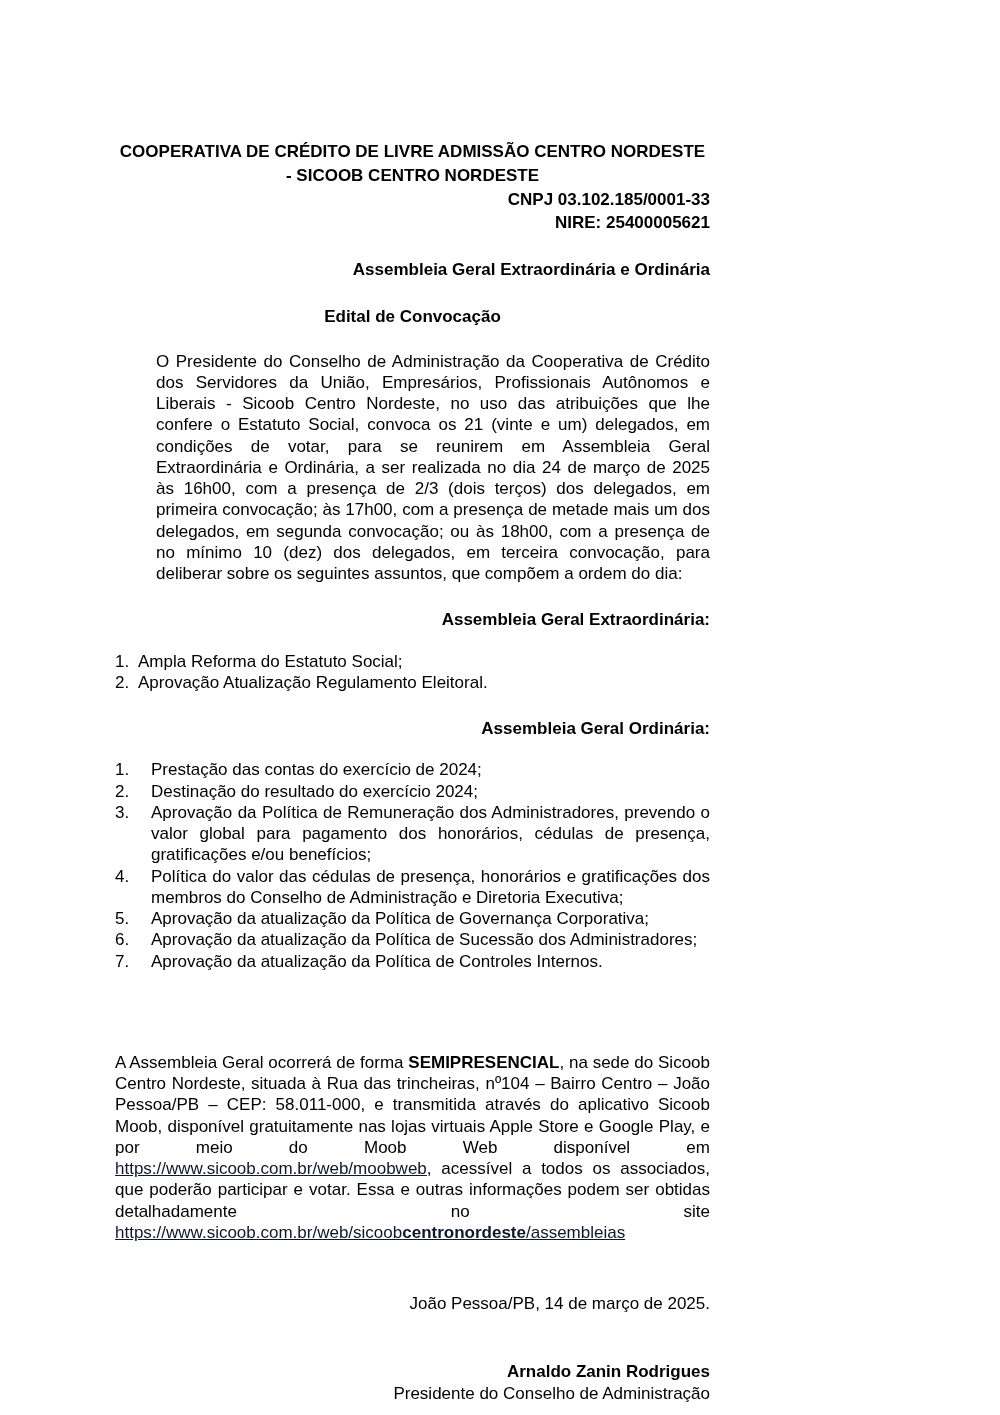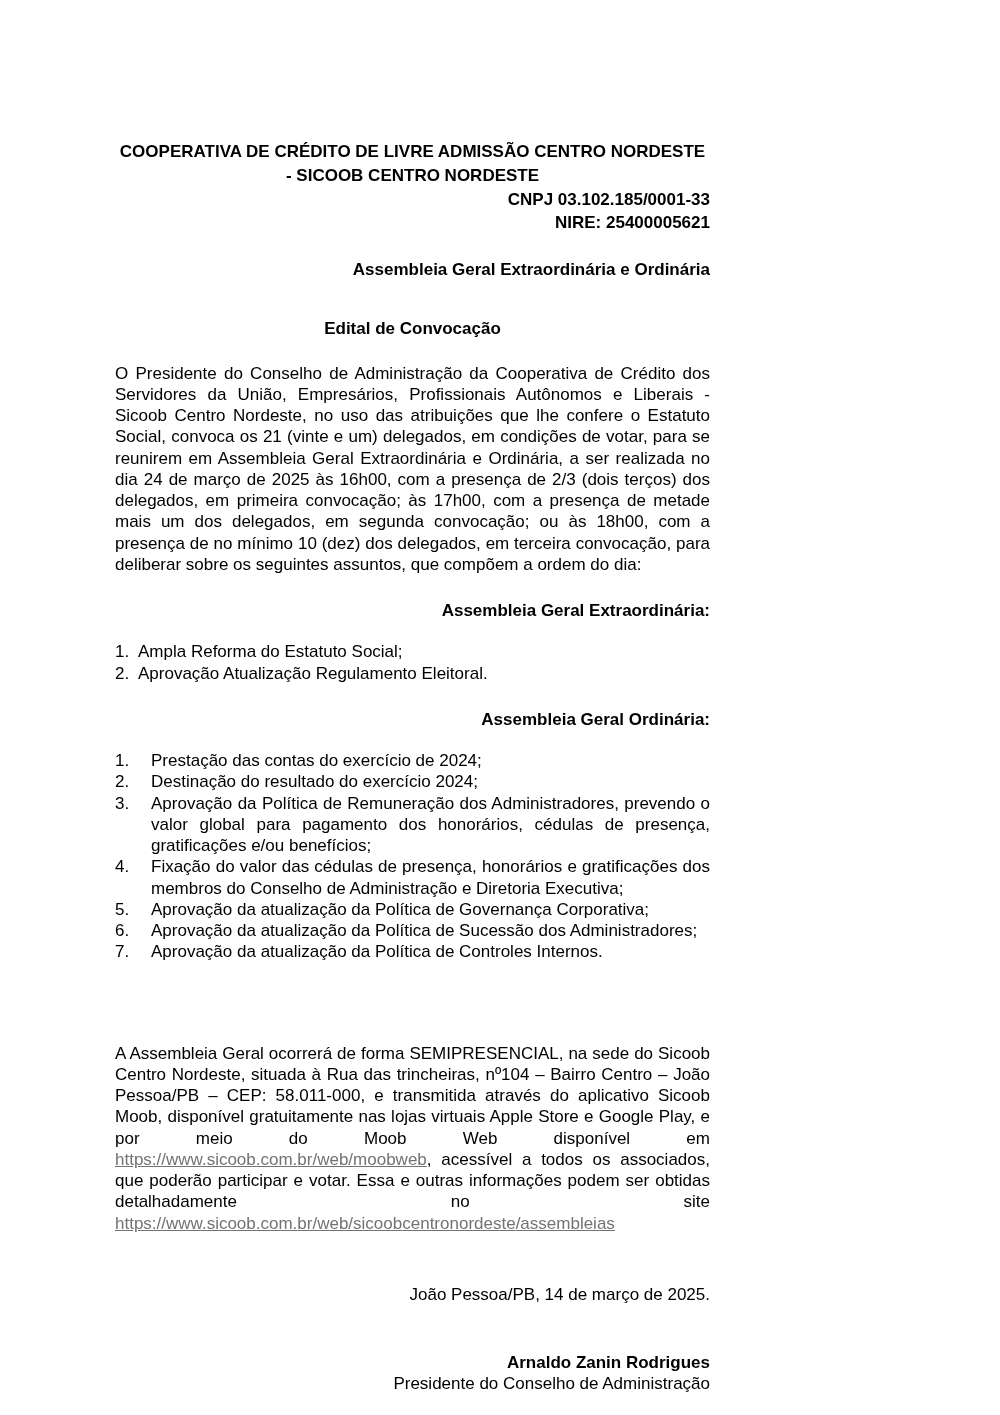--- a/index.html
+++ b/index.html
@@ -23,31 +23,31 @@
     font-weight: bold;
     text-align: center;
     line-height: 1.4;
   }
   .cnpj-line, .nire-line {
     font-weight: bold;
     text-align: right;
     line-height: 1.4;
   }
   .assembly-title { margin-top: 24px; font-weight: bold; text-align: right; }
-  .doc-title { margin-top: 38px; font-weight: bold; text-align: center; }
-  .intro { margin-top: 23px; text-align: justify; }
+  .doc-title { margin-top: 26px; font-weight: bold; text-align: center; }
+  .intro { margin-top: 23px; text-align: justify; margin-left: 41px; }
   .sec-heading { margin-top: 25px; font-weight: bold; text-align: right; }
   .agenda-list { margin-top: 20px; }
   .agenda-item { display: flex; }
   .agenda-item .num { flex: 0 0 23px; }
   .agenda-list.wide .num { flex: 0 0 36px; }
   .agenda-item .txt { flex: 1; text-align: justify; }
   .closing { margin-top: 80px; text-align: justify; }
-  .b { font-weight: normal; }
-  .link { color: #737373; text-decoration: underline; cursor: pointer; }
+  .b { font-weight: bold; }
+  .link { color: #0f172a; text-decoration: underline; cursor: pointer; }
   .date-line { margin-top: 50px; text-align: right; }
   .sig-name { margin-top: 47px; font-weight: bold; text-align: right; }
   .sig-role { text-align: right; }
 </style>
 </head>
 <body>
 
 <div class="page">
 
   <div class="org-title">COOPERATIVA DE CRÉDITO DE LIVRE ADMISSÃO CENTRO NORDESTE - SICOOB CENTRO NORDESTE</div>
@@ -80,21 +80,21 @@
     <div class="agenda-item">
       <span class="num">2.</span>
       <span class="txt">Destinação do resultado do exercício 2024;</span>
     </div>
     <div class="agenda-item">
       <span class="num">3.</span>
       <span class="txt">Aprovação da Política de Remuneração dos Administradores, prevendo o valor global para pagamento dos honorários, cédulas de presença, gratificações e/ou benefícios;</span>
     </div>
     <div class="agenda-item">
       <span class="num">4.</span>
-      <span class="txt">Fixação do valor das cédulas de presença, honorários e gratificações dos membros do Conselho de Administração e Diretoria Executiva;</span>
+      <span class="txt">Política do valor das cédulas de presença, honorários e gratificações dos membros do Conselho de Administração e Diretoria Executiva;</span>
     </div>
     <div class="agenda-item">
       <span class="num">5.</span>
       <span class="txt">Aprovação da atualização da Política de Governança Corporativa;</span>
     </div>
     <div class="agenda-item">
       <span class="num">6.</span>
       <span class="txt">Aprovação da atualização da Política de Sucessão dos Administradores;</span>
     </div>
     <div class="agenda-item">

